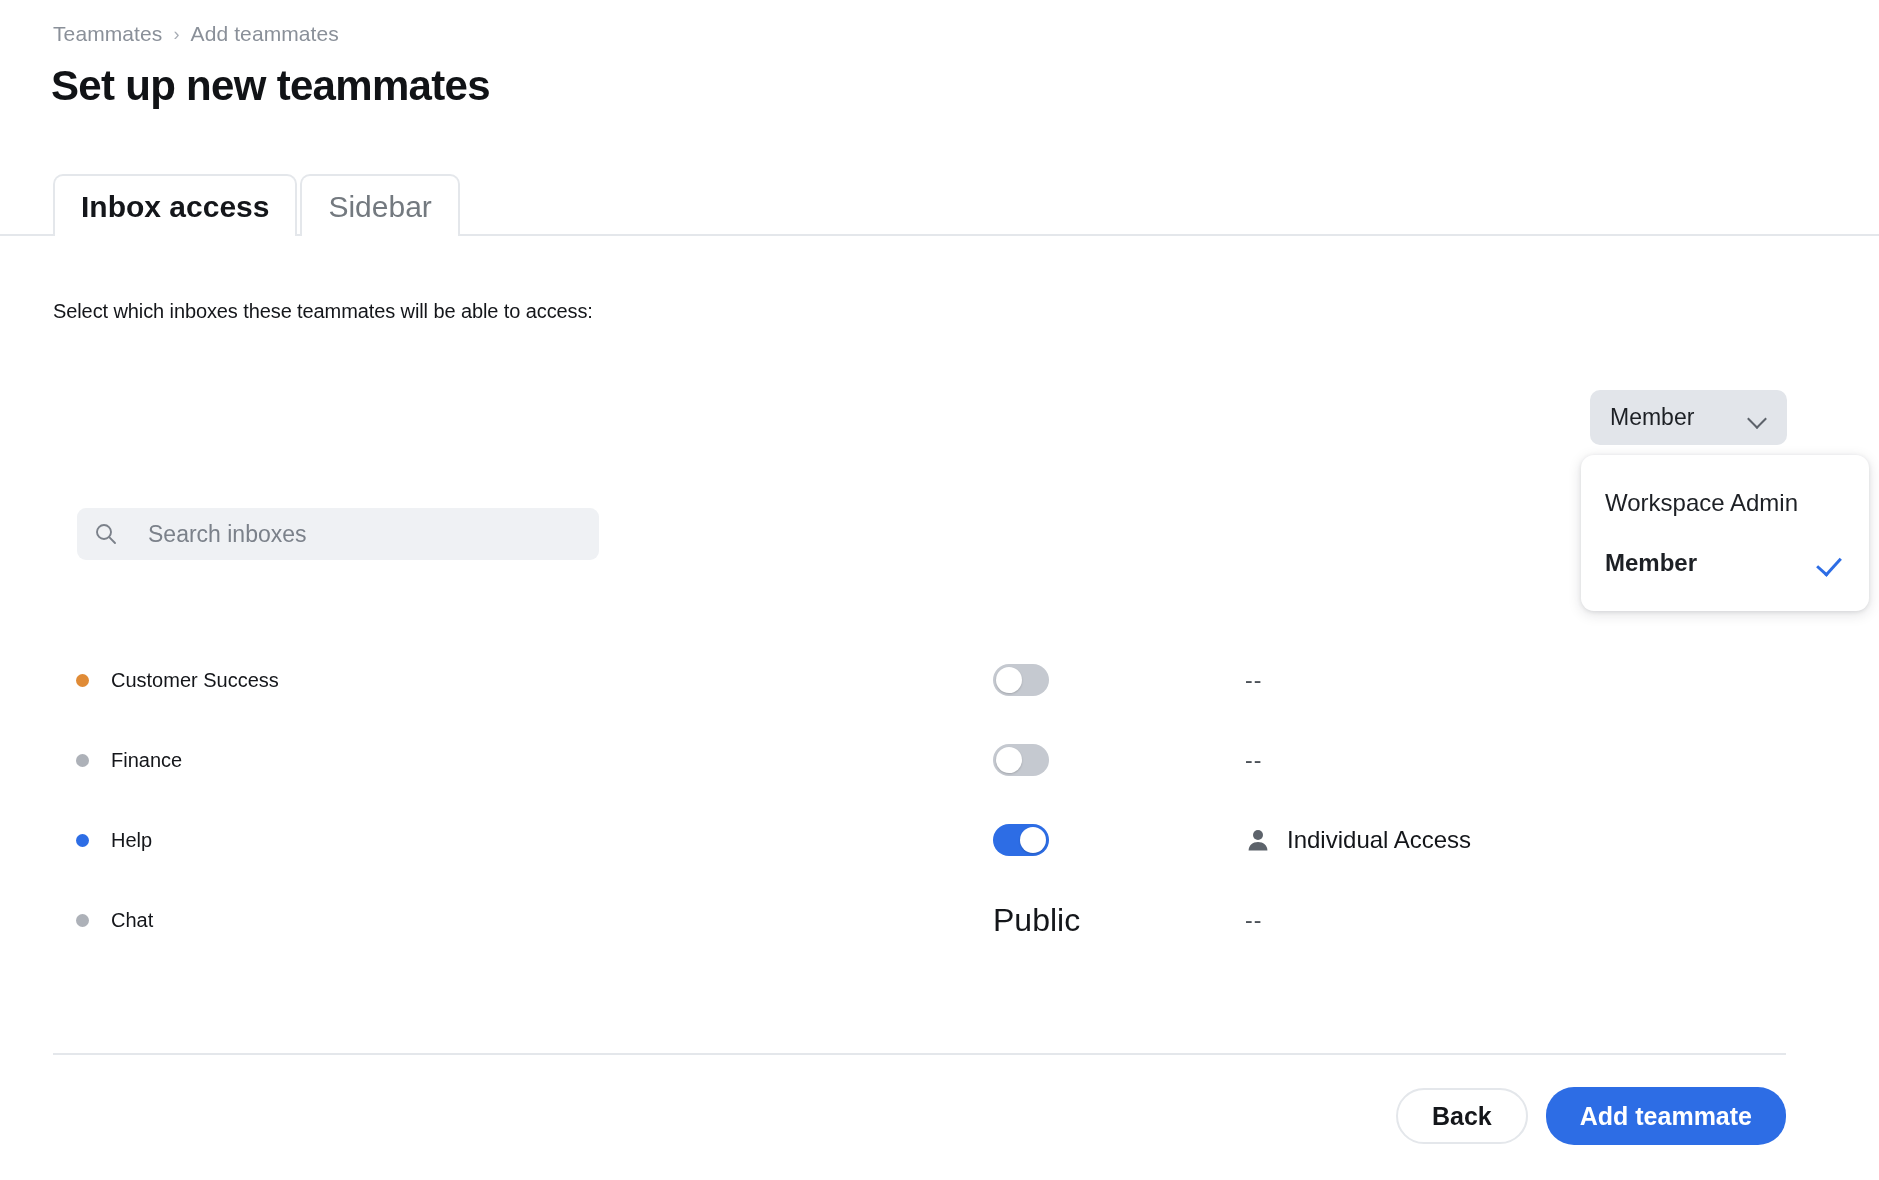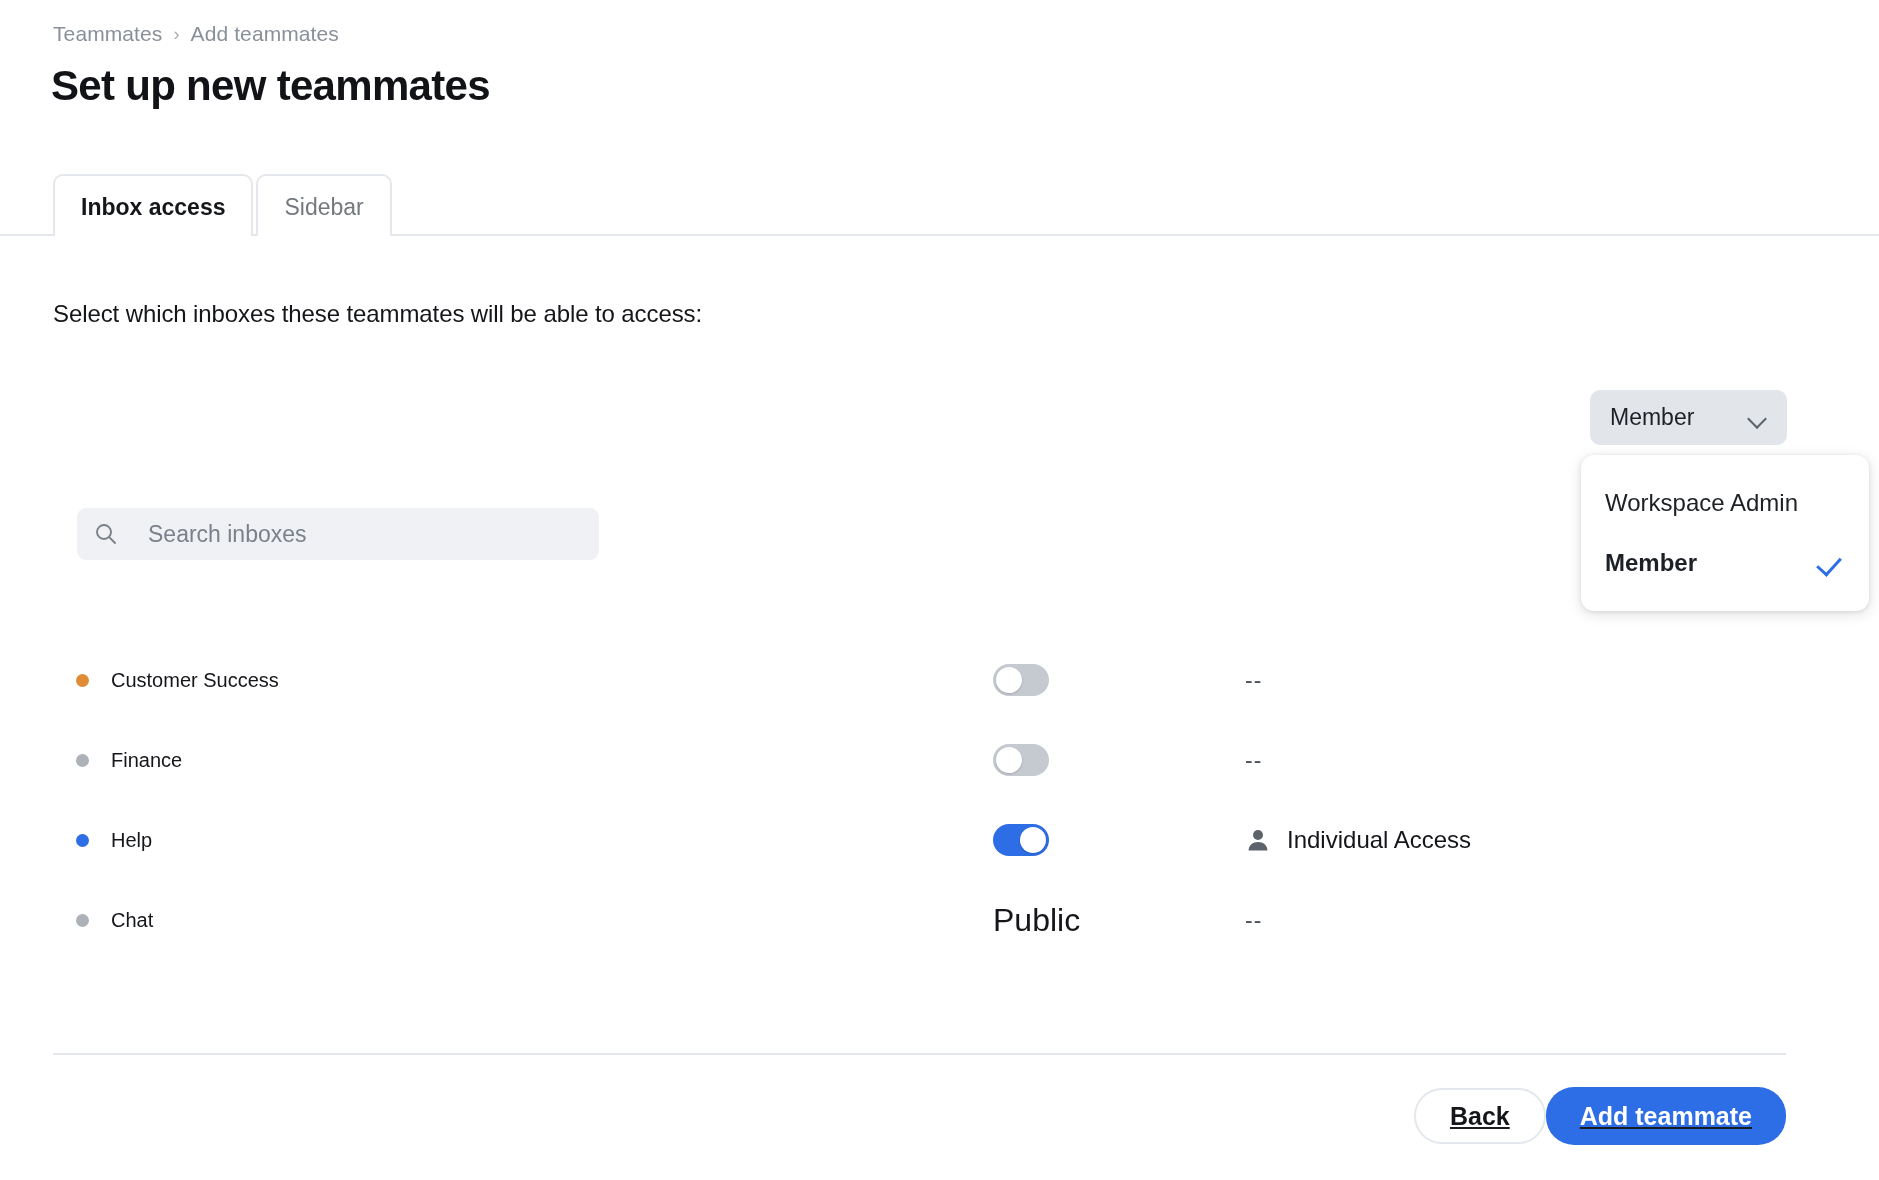--- a/index.html
+++ b/index.html
@@ -73,21 +73,21 @@
     bottom: 0;
     display: flex;
     align-items: flex-end;
     gap: 3px;
   }
   .tab {
     position: relative;
     padding: 0 26px;
     height: 62px;
     line-height: 62px;
-    font-size: 23px;
+    font-size: 30px;
     color: #73797f;
     border: 2px solid #e4e7eb;
     border-bottom: none;
     border-radius: 10px 10px 0 0;
     background: #ffffff;
     cursor: pointer;
     white-space: nowrap;
   }
   .tab.active {
     color: #14161a;
@@ -101,21 +101,21 @@
     bottom: -2px;
     height: 3px;
     background: #ffffff;
   }
 
   
   .instruction {
     position: absolute;
     left: 53px;
     top: 300px;
-    font-size: 24px;
+    font-size: 20px;
     color: #14161a;
     letter-spacing: -0.1px;
   }
 
   
   .role-select {
     position: absolute;
     left: 1590px;
     top: 390px;
     width: 197px;
@@ -301,21 +301,21 @@
     background: #e4e7eb;
   }
 
   
   .footer {
     position: absolute;
     right: 93px;
     top: 1087px;
     display: flex;
     align-items: center;
-    text-decoration: underline;
+    gap: 18px;
   }
   .btn {
     font-family: inherit;
     font-size: 25px;
     font-weight: 700;
     border-radius: 28px;
     cursor: pointer;
     white-space: nowrap;
   }
   .btn-secondary {

